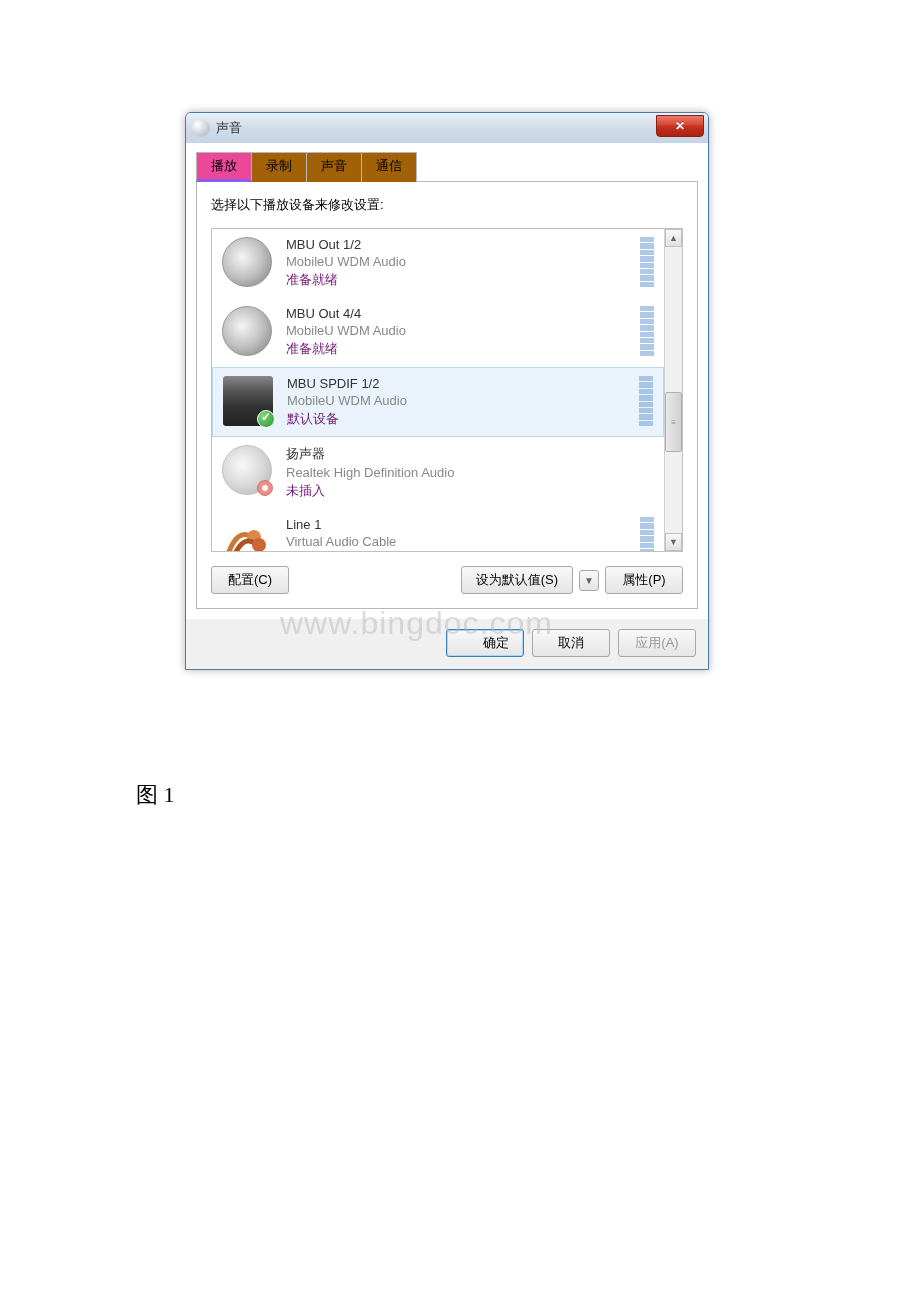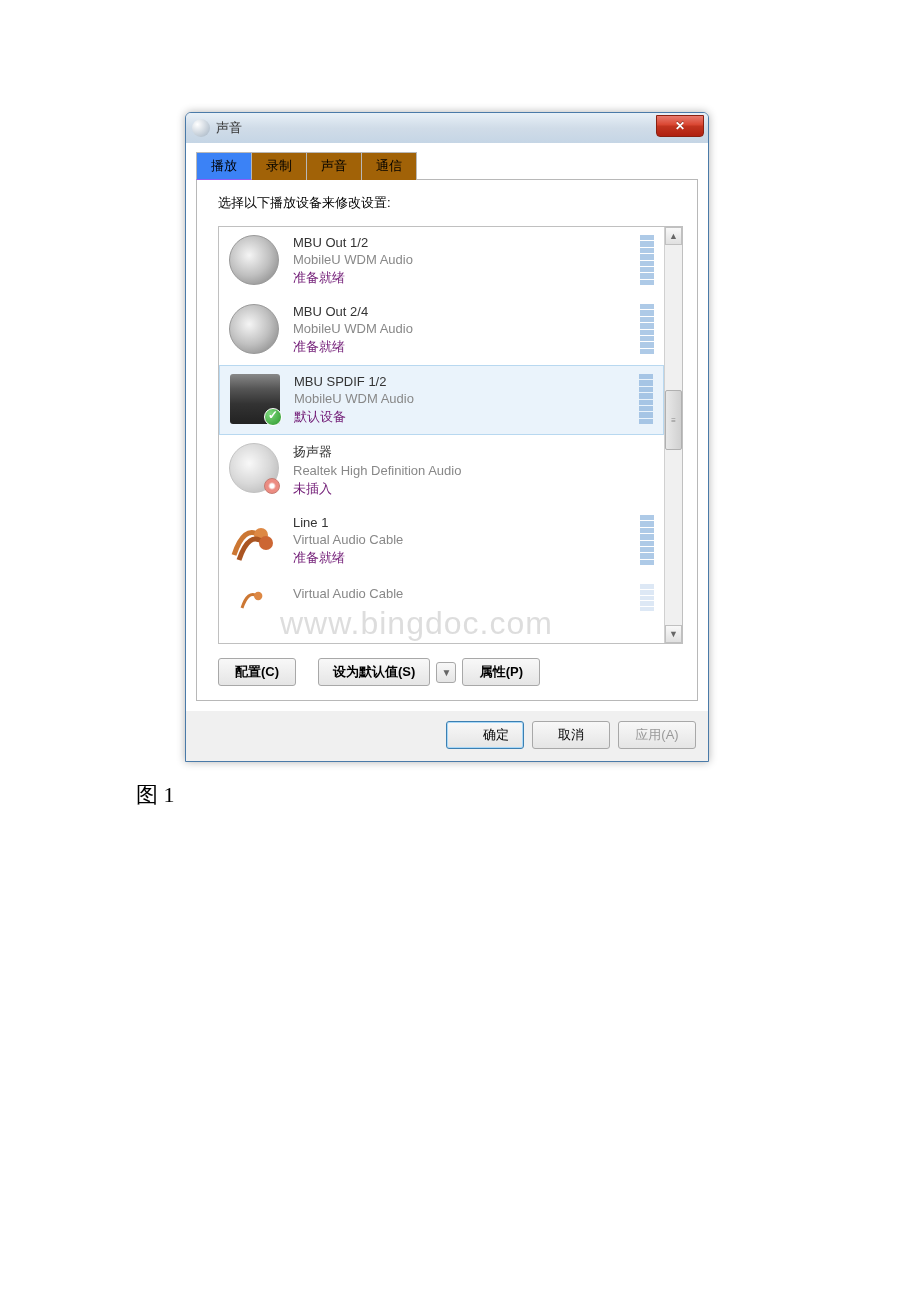--- a/index.html
+++ b/index.html
@@ -70,38 +70,38 @@
   padding: 4px 14px;
   font-size: 13px;
   border: 1px solid #b8b8b8;
   border-bottom: none;
   background: #a16207;
   margin-right: -1px;
   position: relative;
   top: 1px;
 }
 .tab.active {
-  background: #3b82f6;
-  border-bottom: 1px solid #8b5cf6;
+  background: #ec4899;
+  border-bottom: 3px solid #8b5cf6;
   z-index: 2;
 }
 .tab-content {
   border: 1px solid #b8b8b8;
   border-top: none;
-  padding: 14px 14px 14px 21px;
+  padding: 14px 14px 14px 14px;
   background: #fff;
 }
 .instruction {
   font-size: 13px;
   margin-bottom: 14px;
 }
 .device-list {
   border: 1px solid #c0c0c0;
   background: #fff;
-  height: 418px;
+  height: 324px;
   display: flex;
 }
 .device-scroll {
   flex: 1;
   overflow: hidden;
 }
 .device-item {
   display: flex;
   padding: 8px 10px;
   border-bottom: 1px solid transparent;
@@ -215,23 +215,23 @@
   border: 1px solid #b0b0b0;
   border-radius: 2px;
   display: flex;
   align-items: center;
   justify-content: center;
   font-size: 8px;
   color: #888;
 }
 .button-row {
   display: flex;
+  justify-content: space-between;
   margin-top: 14px;
   gap: 22px;
-  font-weight: bold;
 }
 .btn {
   padding: 4px 14px;
   font-size: 13px;
   background: linear-gradient(#f8f8f8, #e5e5e5);
   border: 1px solid #a8a8a8;
   border-radius: 3px;
   min-width: 78px;
   text-align: center;
 }
@@ -315,21 +315,21 @@
                 <div class="level-bar"></div>
                 <div class="level-bar"></div>
                 <div class="level-bar"></div>
                 <div class="level-bar"></div>
               </div>
           </div>
 
           <div class="device-item">
             <div class="device-icon speaker-icon"></div>
             <div class="device-info">
-              <div class="device-name">MBU Out 2/4</div>
+              <div class="device-name">MBU Out 4/4</div>
               <div class="device-sub">MobileU WDM Audio</div>
               <div class="device-status">准备就绪</div>
             </div>
             <div class="level-meter">
                 <div class="level-bar"></div>
                 <div class="level-bar"></div>
                 <div class="level-bar"></div>
                 <div class="level-bar"></div>
                 <div class="level-bar"></div>
                 <div class="level-bar"></div>

